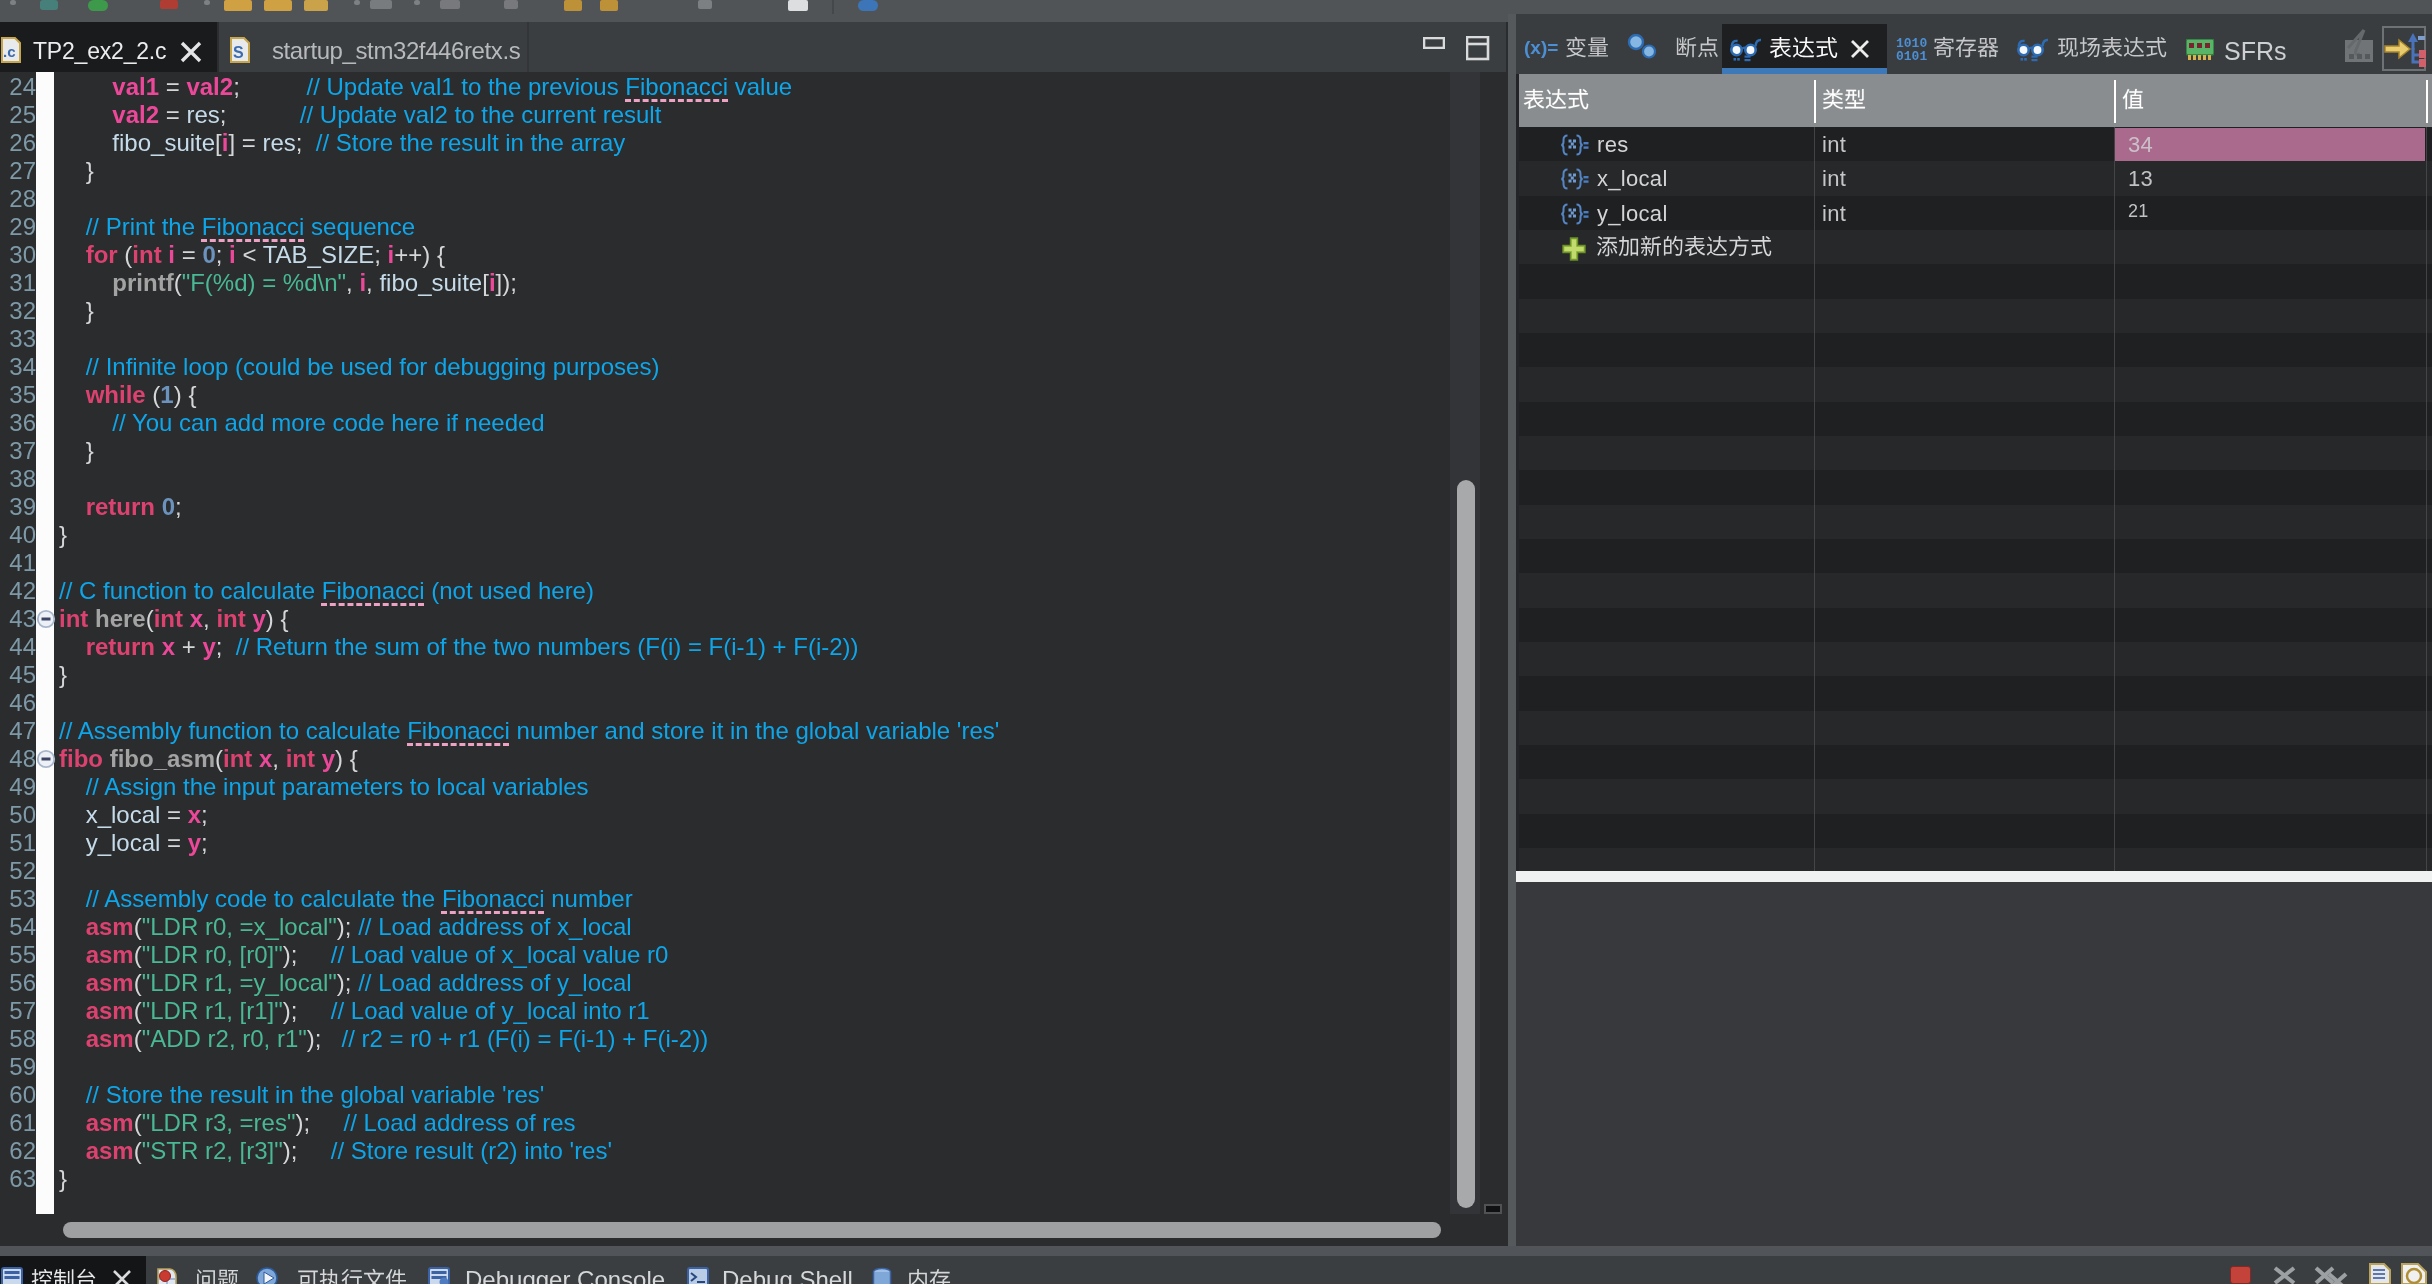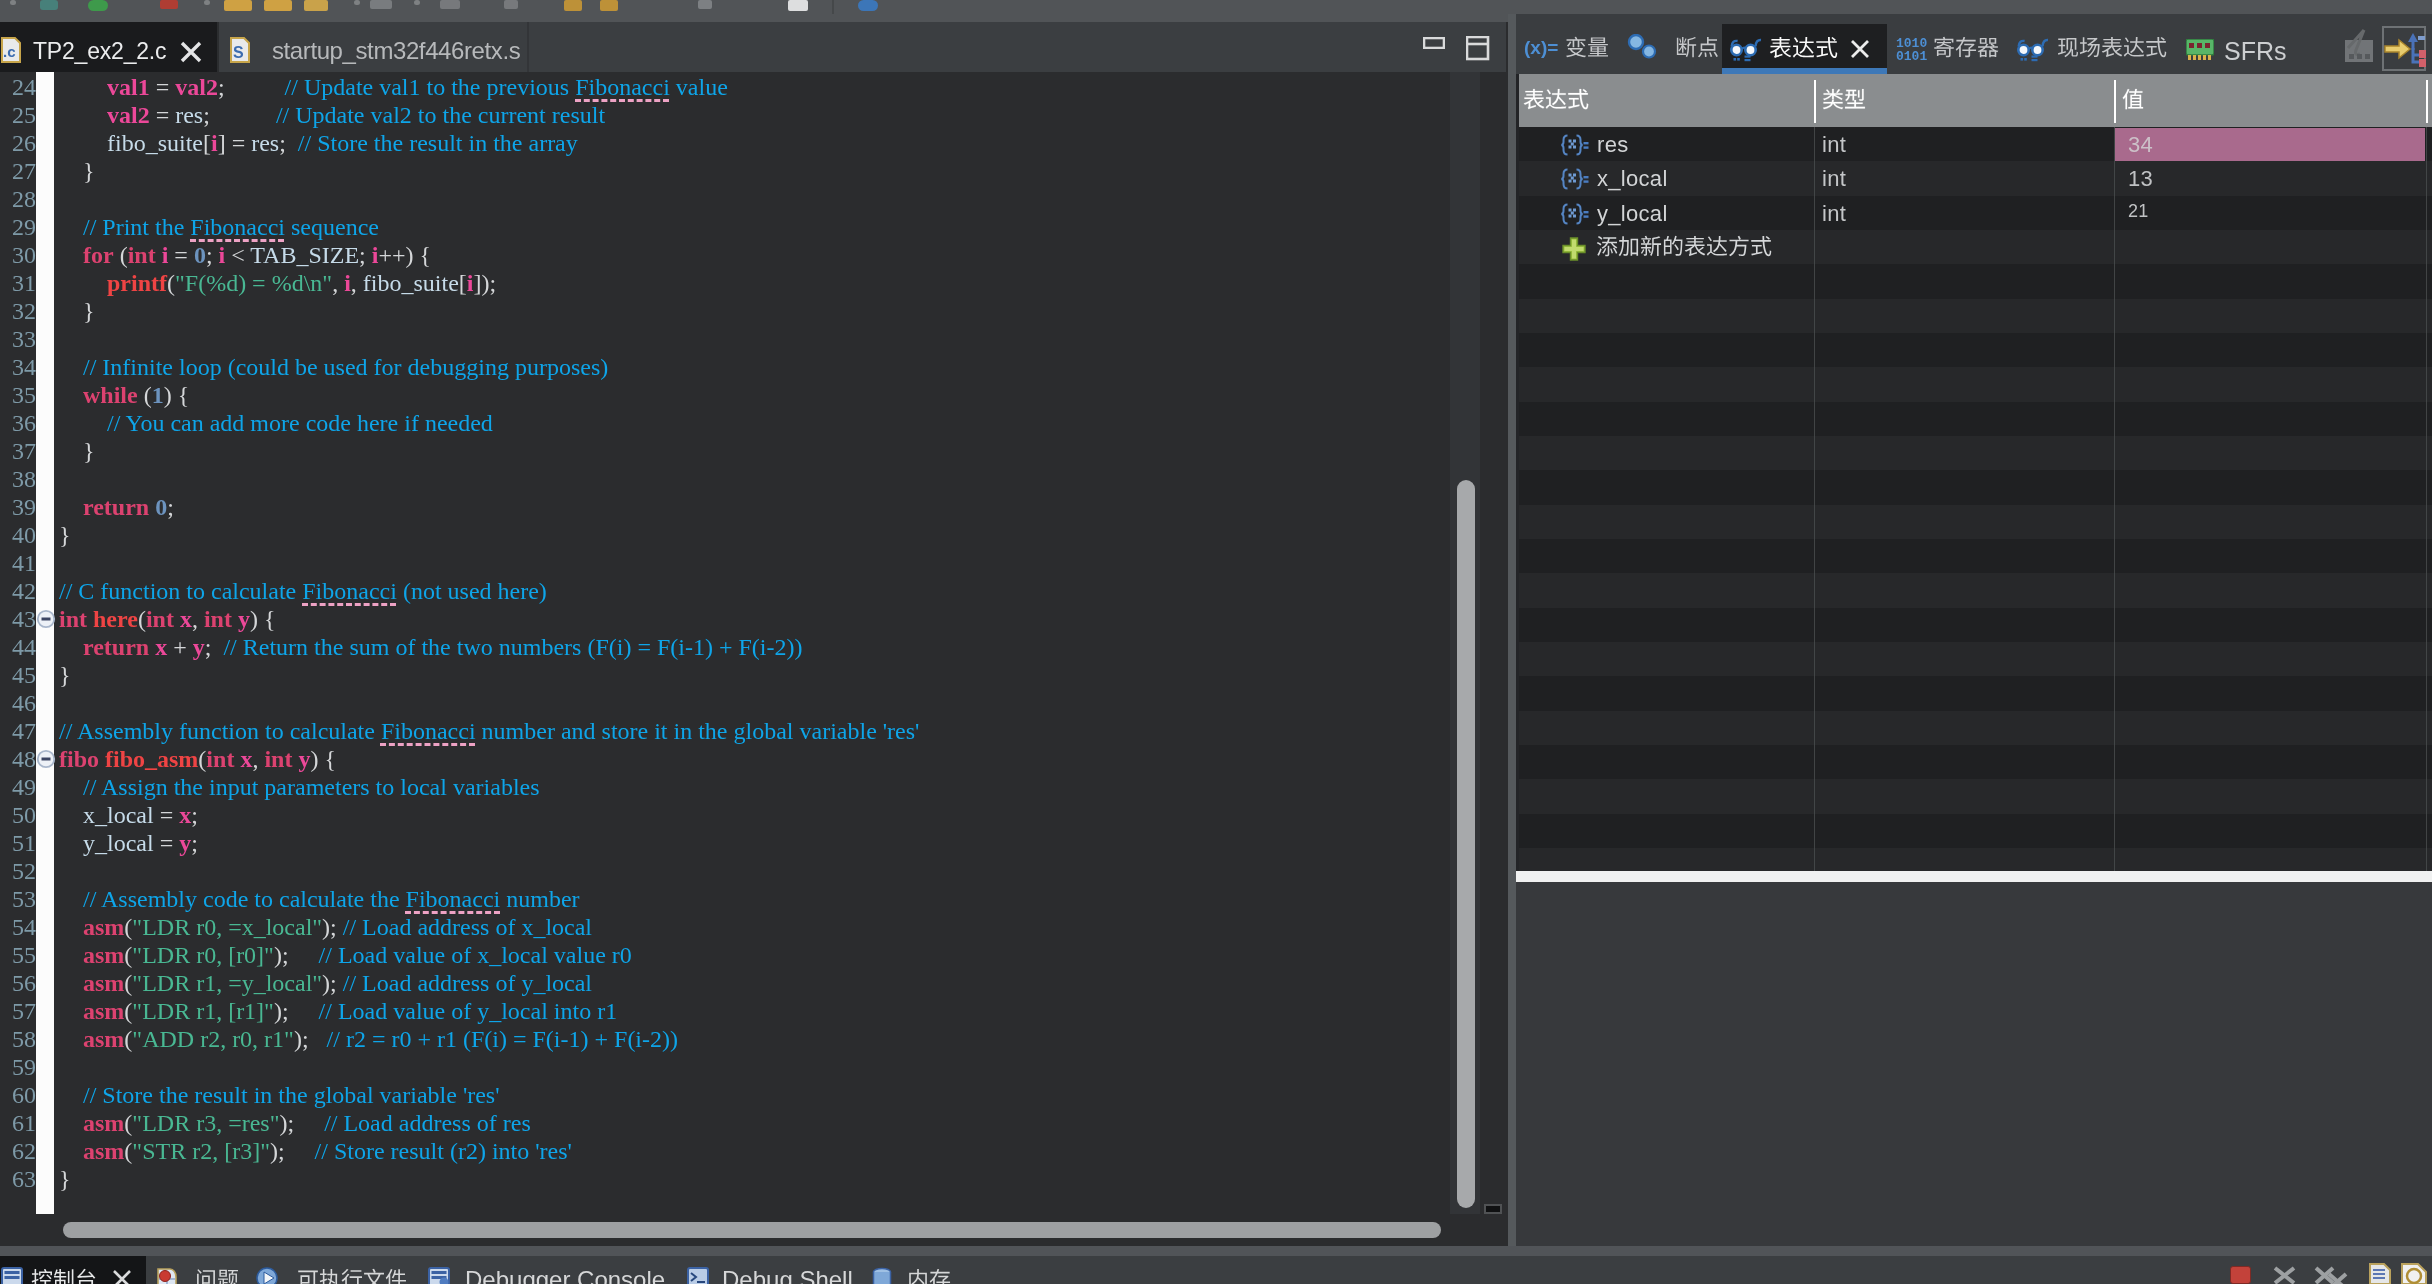--- a/index.html
+++ b/index.html
@@ -1,21 +1,21 @@
 <!DOCTYPE html>
 <html><head><meta charset="utf-8"><style>
 *{margin:0;padding:0;box-sizing:border-box}
 html,body{width:2432px;height:1284px;overflow:hidden;background:#2B2C2E;font-family:"Liberation Sans",sans-serif}
 .abs{position:absolute}
-pre{font-family:Liberation Serif, serif;font-size:24px;line-height:28px}
+pre{font-family:Liberation Sans, sans-serif;font-size:24px;line-height:28px}
 .k{color:#DC4270;font-weight:bold}
 .v{color:#ec4899;font-weight:bold}
 .g{color:#C6DBE9}
 .m{color:#D4D6D8}
-.f{color:#ef4444;font-weight:bold}
+.f{color:#a3a3a3;font-weight:bold}
 .s{color:#49B893}
 .n{color:#6C93BE;font-weight:bold}
 .c{color:#0ea5e9}
 .fib{text-decoration-line:underline;text-decoration-style:dashed;text-decoration-color:#EDA2C4;text-decoration-thickness:3px;text-underline-offset:4px}
 </style></head><body>
 <svg style="position:absolute;width:0;height:0">
     <defs>
       <path id="u53D8" d="M223 629C193 558 143 486 88 438C105 429 133 409 147 397C200 450 257 530 290 611ZM691 591C752 534 825 450 861 396L920 435C885 487 812 567 747 623ZM432 831C450 803 470 767 483 738H70V671H347V367H422V671H576V368H651V671H930V738H567C554 769 527 816 504 849ZM133 339V272H213C266 193 338 128 424 75C312 30 183 1 52 -16C65 -32 83 -63 89 -82C233 -59 375 -22 499 34C617 -24 758 -62 913 -82C922 -62 940 -33 956 -16C815 -1 686 29 576 74C680 133 766 210 823 309L775 342L762 339ZM296 272H709C658 206 585 152 500 109C416 153 347 207 296 272Z"></path>
       <path id="u91CF" d="M250 665H747V610H250ZM250 763H747V709H250ZM177 808V565H822V808ZM52 522V465H949V522ZM230 273H462V215H230ZM535 273H777V215H535ZM230 373H462V317H230ZM535 373H777V317H535ZM47 3V-55H955V3H535V61H873V114H535V169H851V420H159V169H462V114H131V61H462V3Z"></path>
       <path id="u65AD" d="M466 773C452 721 425 643 403 594L448 578C472 623 501 695 526 755ZM190 755C212 700 229 628 233 580L286 598C281 645 262 717 239 771ZM320 838V539H177V474H311C276 385 215 290 159 238C169 222 185 195 192 176C238 220 284 294 320 370V120H385V386C420 340 463 280 480 250L524 302C504 329 414 434 385 462V474H531V539H385V838ZM84 804V22H505V89H151V804ZM569 739V421C569 266 560 104 490 -40C509 -51 535 -70 548 -85C627 70 640 242 640 421V434H785V-81H856V434H961V504H640V690C752 714 873 747 957 786L895 842C820 803 685 765 569 739Z"></path>

